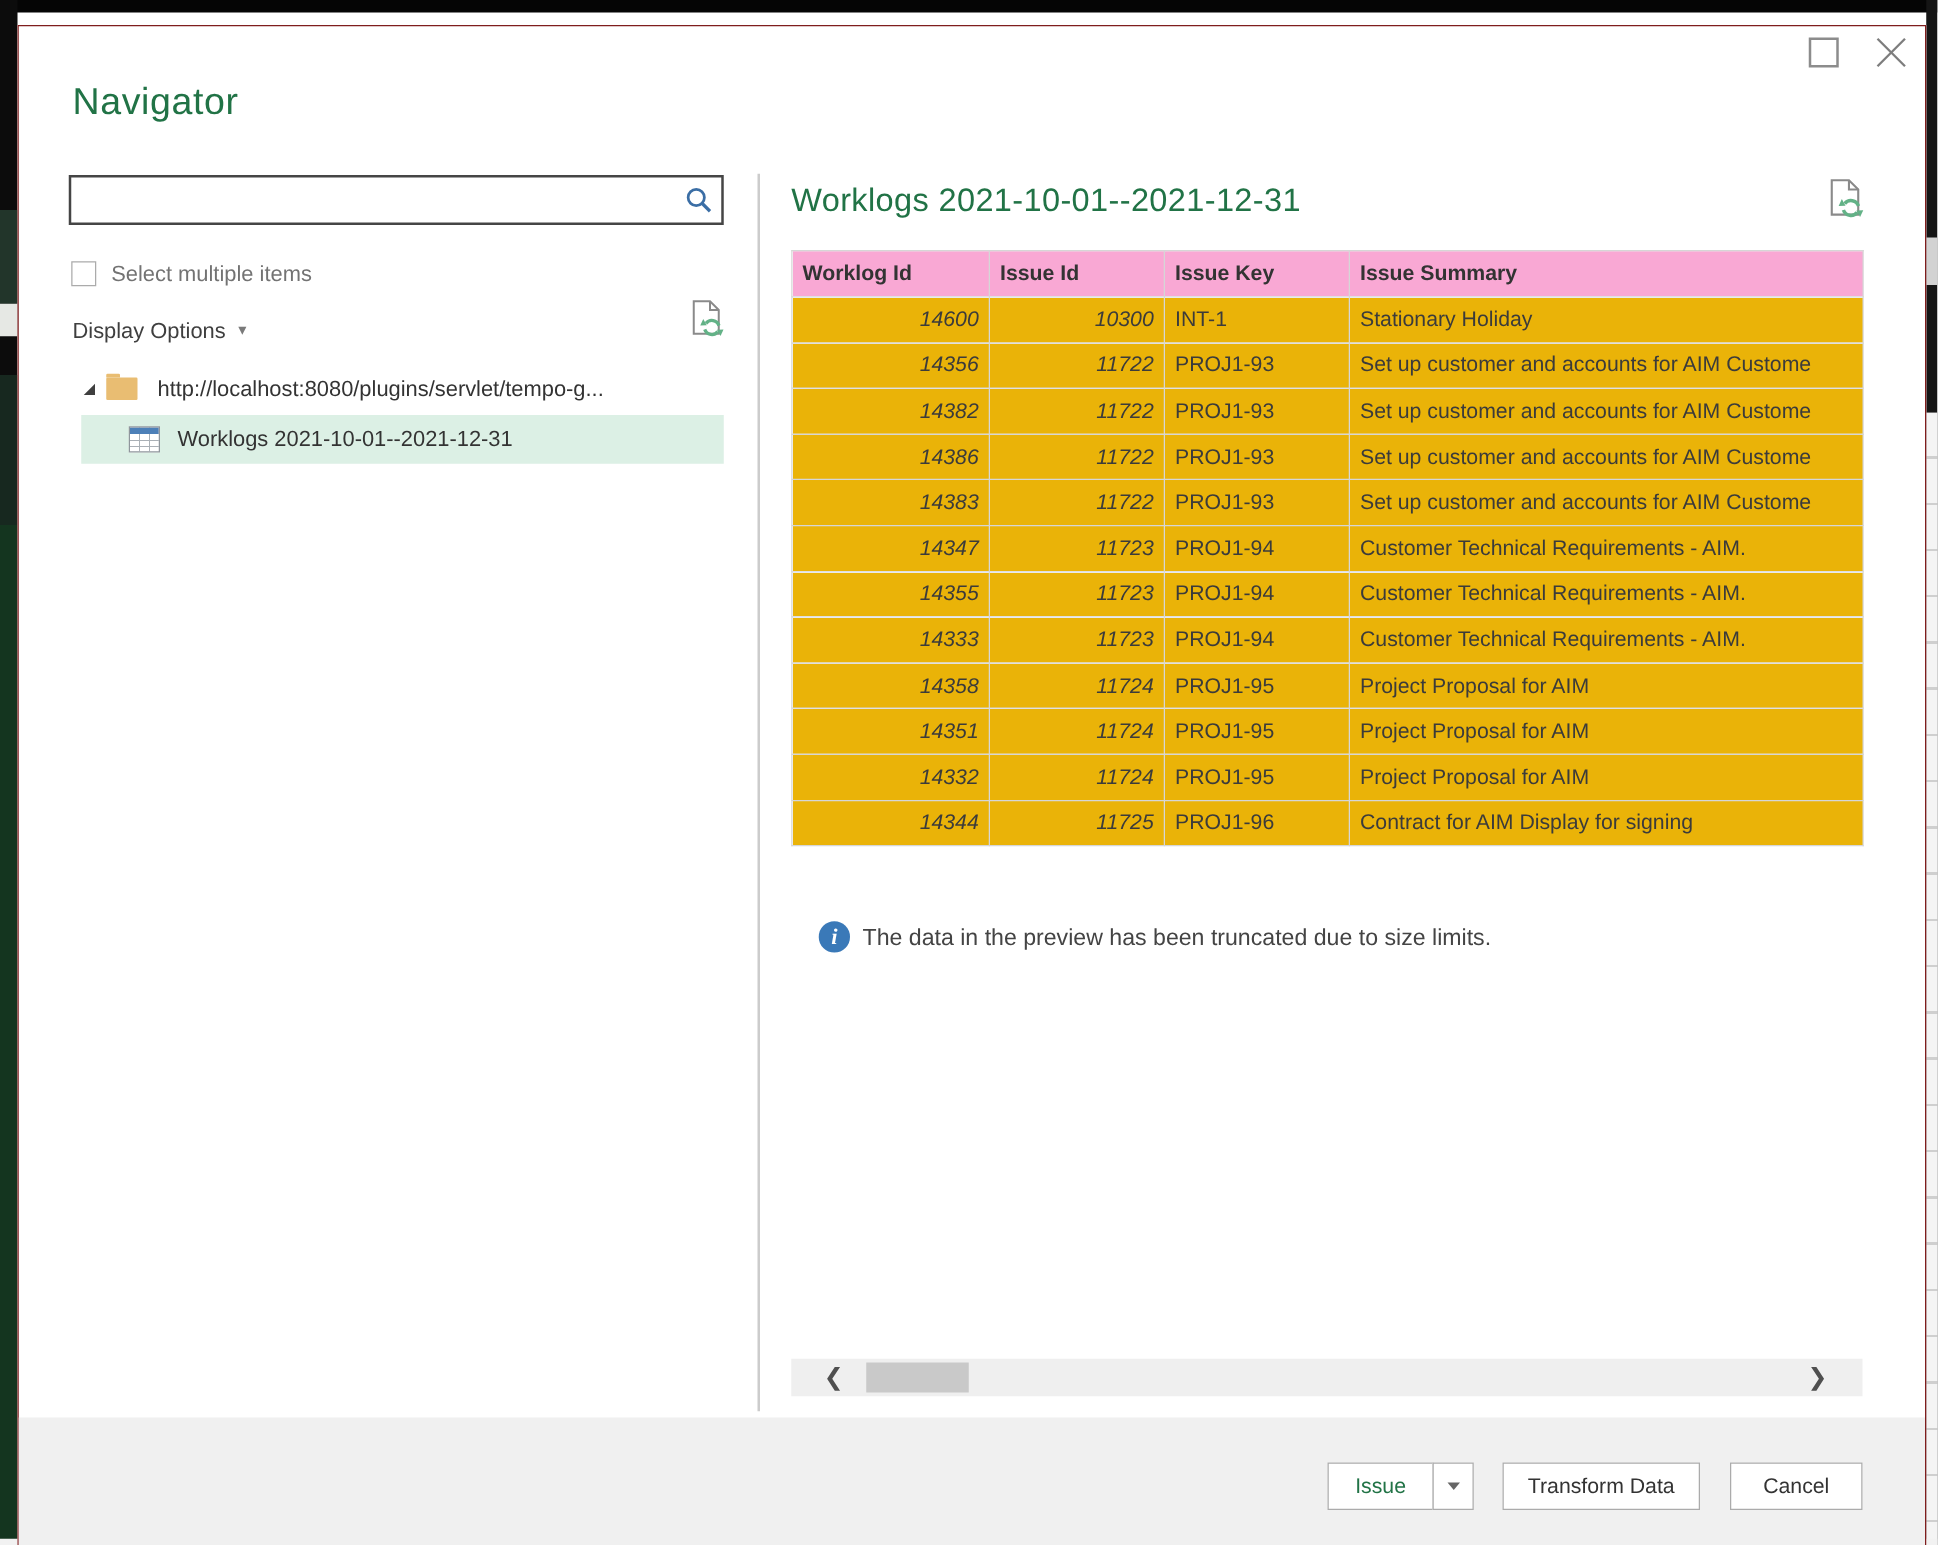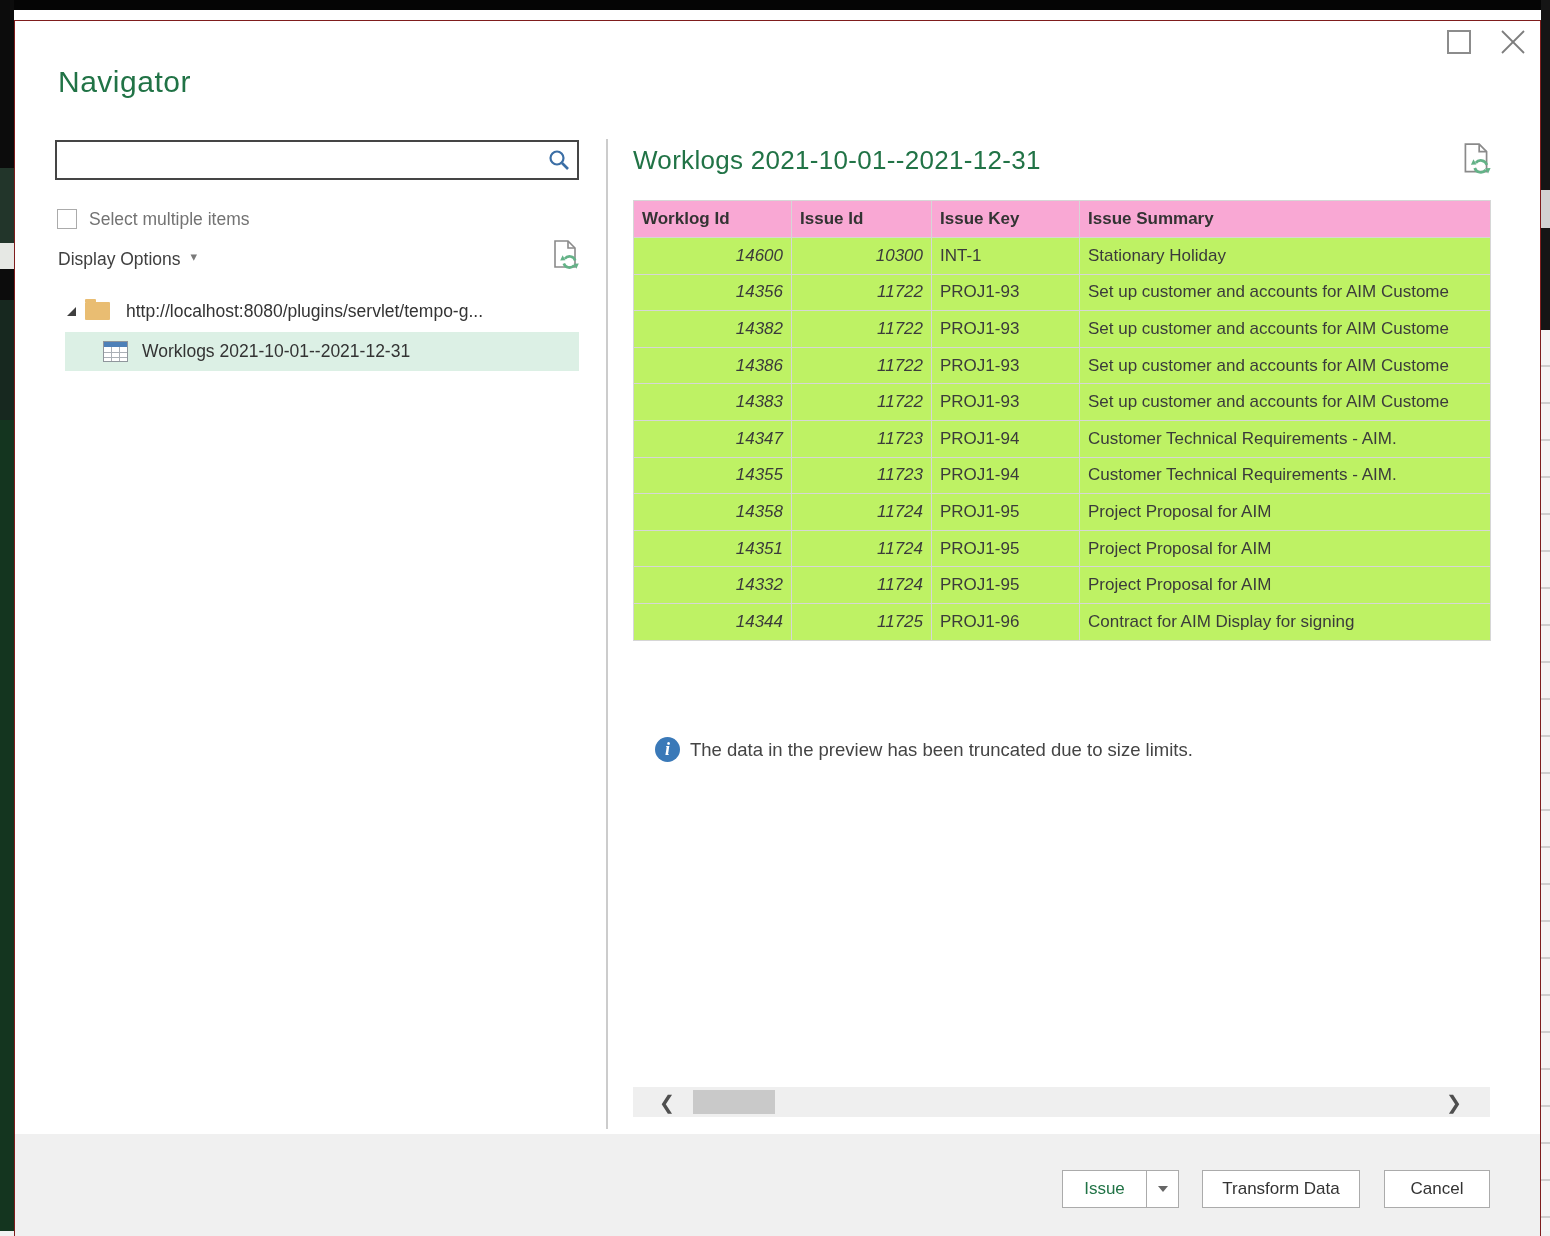--- a/index.html
+++ b/index.html
@@ -35,21 +35,21 @@
   .search-box{position:absolute;left:40px;top:119px;width:524px;height:40px;
     border:2px solid #454545;box-sizing:border-box;background:#fff;}
   .search-box input{position:absolute;left:6px;top:2px;width:470px;height:30px;border:none;
     outline:none;font-size:17px;font-family:inherit;}
   .search-box .icon{position:absolute;right:6px;top:6px;width:24px;height:24px;}
   
   .multi-row{position:absolute;left:42px;top:186px;height:24px;display:flex;align-items:center;}
   .checkbox{width:18px;height:18px;border:1px solid #ababab;background:#fff;cursor:pointer;}
   .multi-label{margin-left:12px;font-size:17.5px;color:#737373;}
   
-  .disp-row{position:absolute;left:43px;top:228px;height:30px;display:flex;align-items:flex-start;cursor:pointer;}
+  .disp-row{position:absolute;left:43px;top:228px;height:30px;display:flex;align-items:center;cursor:pointer;}
   .disp-label{font-size:17.5px;color:#3f3f3f;}
   .caret{margin-left:10px;font-size:13px;color:#7a7a7a;}
   .left-refresh{position:absolute;left:534px;top:217px;width:32px;height:34px;cursor:pointer;}
   
   .tree-root{position:absolute;left:52px;top:274px;height:32px;display:flex;align-items:center;cursor:pointer;}
   .tri-expanded{width:0;height:0;border-bottom:9px solid #3f3f3f;border-left:9px solid transparent;}
   .folder{position:relative;margin-left:9px;width:25px;height:18px;background:#e9bd72;border-radius:1px;}
   .folder:before{content:"";position:absolute;left:0;top:-3px;width:11px;height:3px;background:#e9bd72;
     border-radius:1px 1px 0 0;}
   .tree-root-label{margin-left:16px;font-size:17.5px;color:#333;white-space:nowrap;}
@@ -67,21 +67,21 @@
   
   .preview-title{position:absolute;left:618px;top:124px;font-size:26px;font-weight:300;
     color:var(--accent,#217346);letter-spacing:.3px;}
   .preview-refresh{position:absolute;left:1444px;top:120px;width:34px;height:36px;cursor:pointer;}
   
   .preview-table{position:absolute;left:618px;top:179px;width:857px;border-collapse:collapse;
     table-layout:fixed;font-size:17px;color:#3b3b3b;}
   .preview-table th,.preview-table td{border:1px solid #d6d6d6;overflow:hidden;white-space:nowrap;
     padding:0 8px;box-sizing:border-box;}
   .preview-table th{background:#f9a8d4;font-weight:bold;color:#333;text-align:left;height:37px;}
-  .preview-table td{height:36.6px;background:#bef264;}
+  .preview-table td{height:36.6px;background:#eab308;}
   .preview-table .num{text-align:right;font-style:italic;}
   .col-w0{width:158px}.col-w1{width:140px}.col-w2{width:148px}.col-w3{width:411px}
   
   .info-row{position:absolute;left:640px;top:716px;display:flex;align-items:center;}
   .info-icon{width:25px;height:25px;border-radius:50%;background:var(--info,#3a79b8);color:#fff;
     font-family:"Liberation Serif",serif;font-weight:bold;font-style:italic;font-size:18px;
     display:flex;align-items:center;justify-content:center;}
   .info-text{margin-left:10px;font-size:18.5px;color:#444;text-align:center;}
   
   .hscroll{position:absolute;left:618px;top:1066px;width:857px;height:30px;background:#efefef;}
@@ -233,20 +233,26 @@
           <td>PROJ1-94</td>
           <td>Customer Technical Requirements - AIM.</td>
         </tr>
         <tr>
           <td class="num">14355</td>
           <td class="num">11723</td>
           <td>PROJ1-94</td>
           <td>Customer Technical Requirements - AIM.</td>
         </tr>
         <tr>
+          <td class="num">14333</td>
+          <td class="num">11723</td>
+          <td>PROJ1-94</td>
+          <td>Customer Technical Requirements - AIM.</td>
+        </tr>
+        <tr>
           <td class="num">14358</td>
           <td class="num">11724</td>
           <td>PROJ1-95</td>
           <td>Project Proposal for AIM</td>
         </tr>
         <tr>
           <td class="num">14351</td>
           <td class="num">11724</td>
           <td>PROJ1-95</td>
           <td>Project Proposal for AIM</td>

